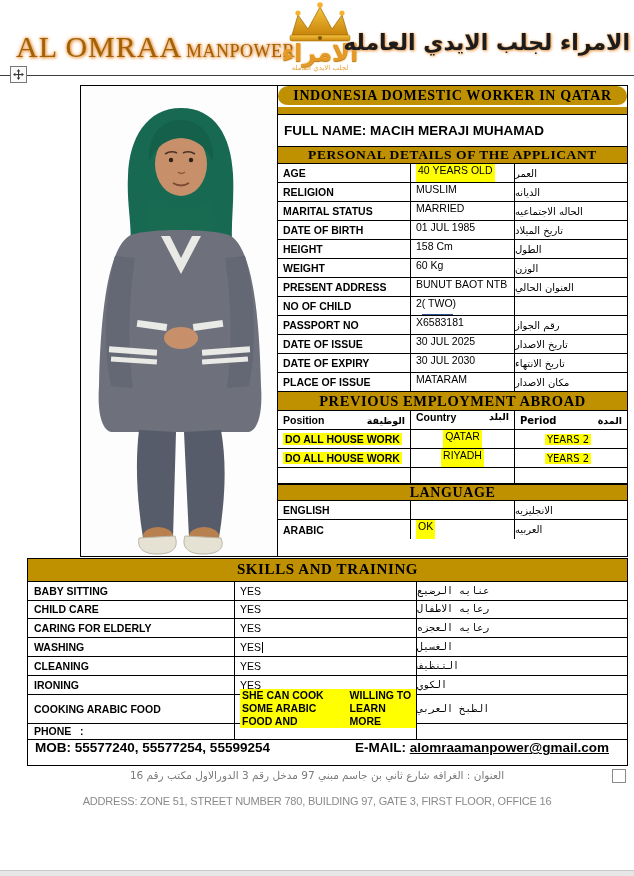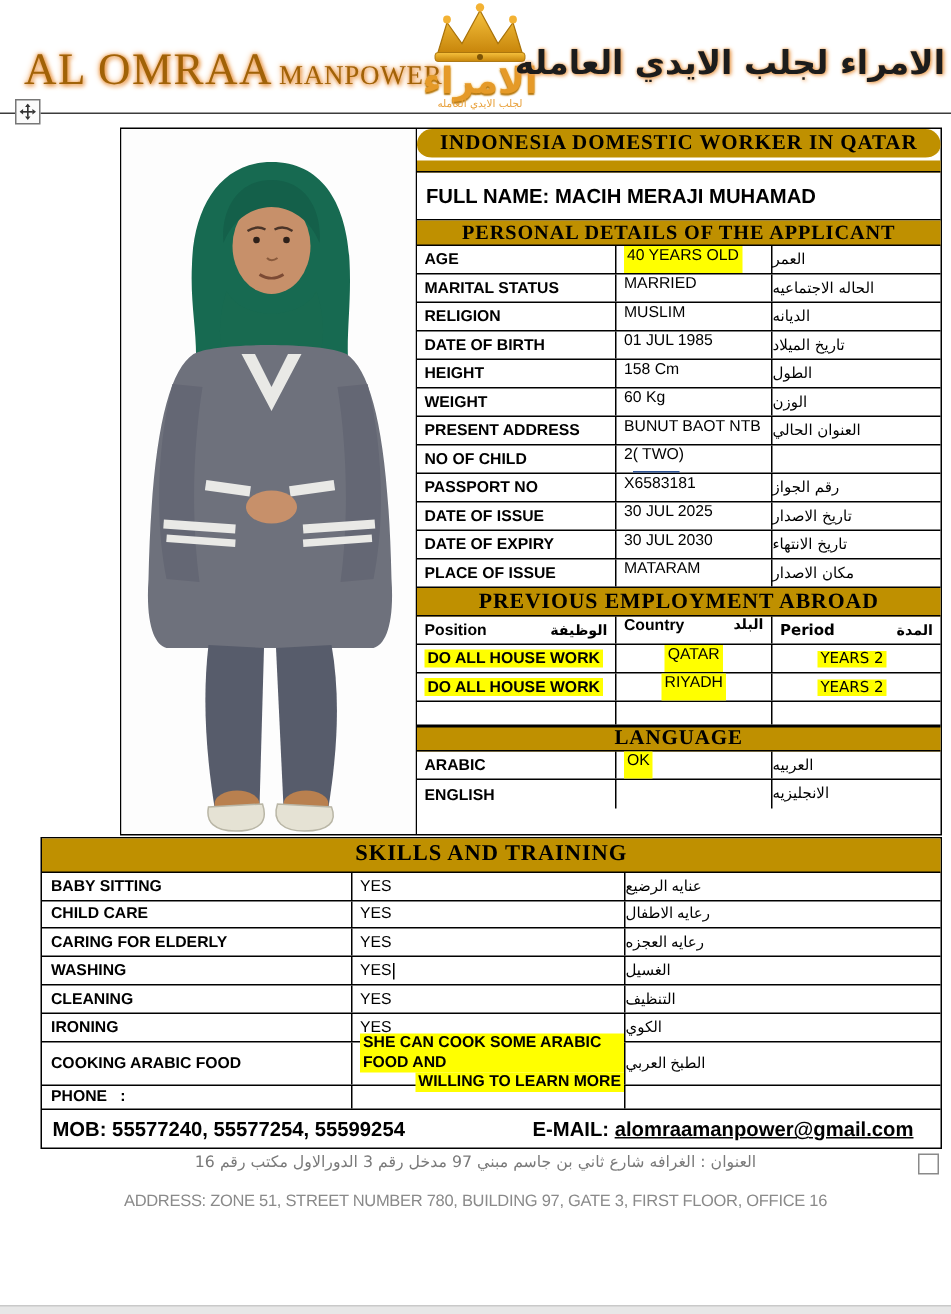--- a/index.html
+++ b/index.html
@@ -54,25 +54,25 @@
   .blue-u { border-bottom:1.6px solid #2F5597; }
 
   
   .skills-table { position:absolute; left:27px; top:558px; width:601px; height:208px;
     border:1.6px solid #000; display:flex; flex-direction:column; }
   .skills-hdr { height:23px; font-size:15px; line-height:21px; border-bottom:1.2px solid #000; }
   .srow { display:flex; height:19px; border-bottom:1.2px solid #000; font-size:10.5px; }
   .srow .c1 { width:206px; display:flex; align-items:center; padding-left:6px; font-weight:bold; }
   .srow .c2 { width:182px; display:flex; align-items:center; padding-left:5px; border-left:1.2px solid #000; font-weight:400; }
   .srow .c3 { flex:1; display:flex; align-items:center; justify-content:flex-end; padding-right:6px;
-    border-left:1.2px solid #000; direction:rtl; font-family:Liberation Serif, serif; font-size:10px; }
+    border-left:1.2px solid #000; direction:rtl; font-family:Liberation Mono, monospace; font-size:10px; }
   .srow.cooking { height:29px; }
-  .srow.cooking .c2 { flex-direction:column; align-items:flex-end; justify-content:center; font-weight:bold; line-height:13px; }
+  .srow.cooking .c2 { align-items:center; justify-content:center; font-weight:bold; line-height:13px; }
   .srow.phone { height:17px; }
-  .mobrow { height:25px; display:flex; align-items:center; font-weight:bold; font-size:13.5px; }
+  .mobrow { height:25px; display:flex; font-weight:bold; font-size:13.5px; }
   .mobrow .mob { padding-left:7px; }
   .mobrow .email-wrap { margin-left:auto; margin-right:18px; }
   .mobrow a { color:#000; }
   .caret { display:inline-block; width:1.2px; height:11px; background:#000; margin-left:1px; vertical-align:middle; }
 
   
   .footer-ar { position:absolute; left:0; top:769px; width:634px; text-align:center; direction:rtl;
     font-family:"DejaVu Sans", sans-serif; font-size:10.5px; color:#7a7a7a; }
   .checkbox { position:absolute; right:8px; top:769px; width:14px; height:14px; border:1.2px solid #8a8a8a; background:#fff; }
   .footer-en { position:absolute; left:0; top:795px; width:634px; text-align:center;
@@ -176,28 +176,28 @@
       <div class="goldhdr sec-personal">PERSONAL DETAILS OF THE APPLICANT</div>
 
       <div class="rrow">
           <div class="c1">AGE</div>
           <div class="c2">
             <span class="hl">40 YEARS OLD</span>
           </div>
           <div class="c3">العمر</div>
         </div>
       <div class="rrow">
+          <div class="c1">RELIGION</div>
+          <div class="c2">MUSLIM</div>
+          <div class="c3">الديانه</div>
+        </div>
+      <div class="rrow">
           <div class="c1">MARITAL STATUS</div>
           <div class="c2">MARRIED</div>
           <div class="c3">الحاله الاجتماعيه</div>
-        </div>
-      <div class="rrow">
-          <div class="c1">RELIGION</div>
-          <div class="c2">MUSLIM</div>
-          <div class="c3">الديانه</div>
         </div>
       <div class="rrow">
           <div class="c1">DATE OF BIRTH</div>
           <div class="c2">01 JUL 1985</div>
           <div class="c3">تاريخ الميلاد</div>
         </div>
       <div class="rrow">
           <div class="c1">HEIGHT</div>
           <div class="c2">158 Cm</div>
           <div class="c3">الطول</div>
@@ -284,30 +284,30 @@
         </div>
       <div class="rrow empty">
           <div class="c1"></div>
           <div class="c2"></div>
           <div class="c3"></div>
         </div>
 
       <div class="goldhdr sec-lang">LANGUAGE</div>
 
       <div class="rrow">
+          <div class="c1">ENGLISH</div>
+          <div class="c2"></div>
+          <div class="c3">الانجليزيه</div>
+        </div>
+      <div class="rrow">
           <div class="c1">ARABIC</div>
           <div class="c2">
             <span class="hl">OK</span>
           </div>
           <div class="c3">العربيه</div>
-        </div>
-      <div class="rrow">
-          <div class="c1">ENGLISH</div>
-          <div class="c2"></div>
-          <div class="c3">الانجليزيه</div>
         </div>
     </div>
   </div>
 
   <div class="skills-table">
     <div class="goldhdr skills-hdr">SKILLS AND TRAINING</div>
 
     <div class="srow">
         <div class="c1">BABY SITTING</div>
         <div class="c2">YES</div>

